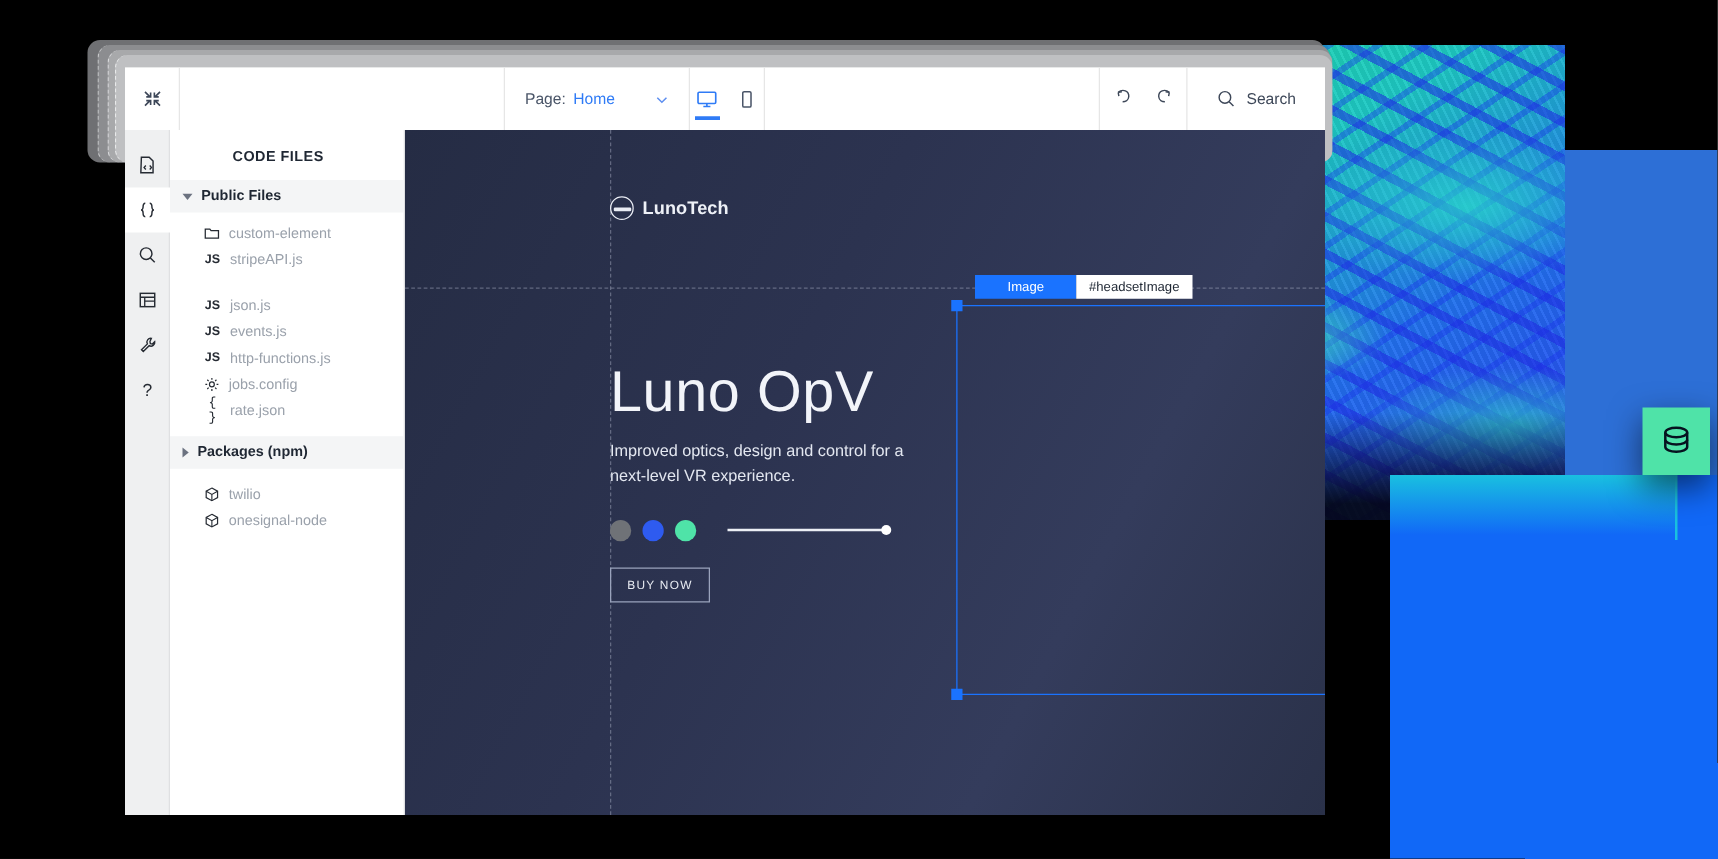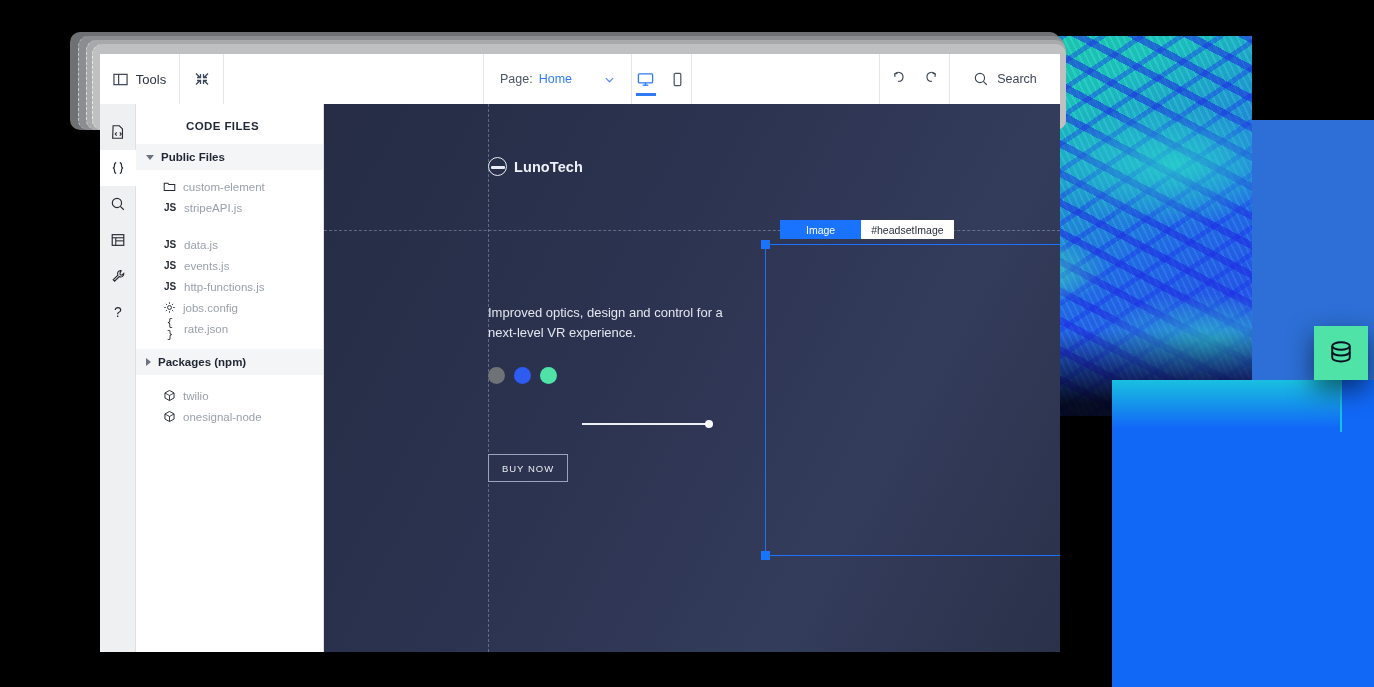--- a/index.html
+++ b/index.html
@@ -168,27 +168,20 @@
 
   <div class="stack" id="stack3"></div>
   <div class="stack" id="stack2"></div>
   <div class="stack" id="stack1"></div>
   <div class="stack" id="stack0"></div>
 
   <div id="window">
 
     <div id="toolbar">
 
-      <div class="tb-cell" id="tools-btn">
-        <svg width="15" height="15" viewBox="0 0 16 16">
-          <rect x="1" y="2.5" width="14" height="11" fill="none" stroke="#3d4758" stroke-width="1.3"></rect>
-          <line x1="6" y1="2.5" x2="6" y2="13.5" stroke="#3d4758" stroke-width="1.3"></line>
-        </svg>
-        <span id="tools-label">Tools</span>
-      </div>
 
       <div class="tb-cell" id="collapse-btn">
         <svg width="16" height="16" viewBox="0 0 16 16">
           <g stroke="#3d4758" stroke-width="1.3" fill="none">
             <path d="M2 2.5l4 4M6.5 3v3.5H3"></path>
             <path d="M14 2.5l-4 4M9.5 3v3.5H13"></path>
             <path d="M2 13.5l4-4M6.5 13V9.5H3"></path>
             <path d="M14 13.5l-4-4M9.5 13V9.5H13"></path>
           </g>
         </svg>
@@ -298,21 +291,21 @@
       </div>
       <div class="file-row">
         <span class="js-tag">JS</span>
         <span class="file-name">stripeAPI.js</span>
       </div>
       <div class="spacer-10"></div>
 
       <div class="spacer-6"></div>
       <div class="file-row">
         <span class="js-tag">JS</span>
-        <span class="file-name">data.js</span>
+        <span class="file-name">json.js</span>
       </div>
       <div class="file-row">
         <span class="js-tag">JS</span>
         <span class="file-name">events.js</span>
       </div>
       <div class="file-row">
         <span class="js-tag">JS</span>
         <span class="file-name">http-functions.js</span>
       </div>
       <div class="file-row">
@@ -357,20 +350,21 @@
 
       <div id="site-header">
         <div id="logo-wrap">
           <span id="logo-mark"></span>
           <span id="logo-text">LunoTech</span>
         </div>
 
       </div>
 
       <div id="hero">
+        <div id="hero-title">Luno OpV</div>
         <div id="hero-sub">Improved optics, design and control for a next-level VR experience.</div>
         <div id="swatches">
           <span class="swatch" style="background:#6f7277"></span>
           <span class="swatch" style="background:#2e5bf0"></span>
           <span class="swatch" style="background:#4fe3a8"></span>
         </div>
       </div>
 
       <div id="slider">
         <div id="slider-track"></div>

